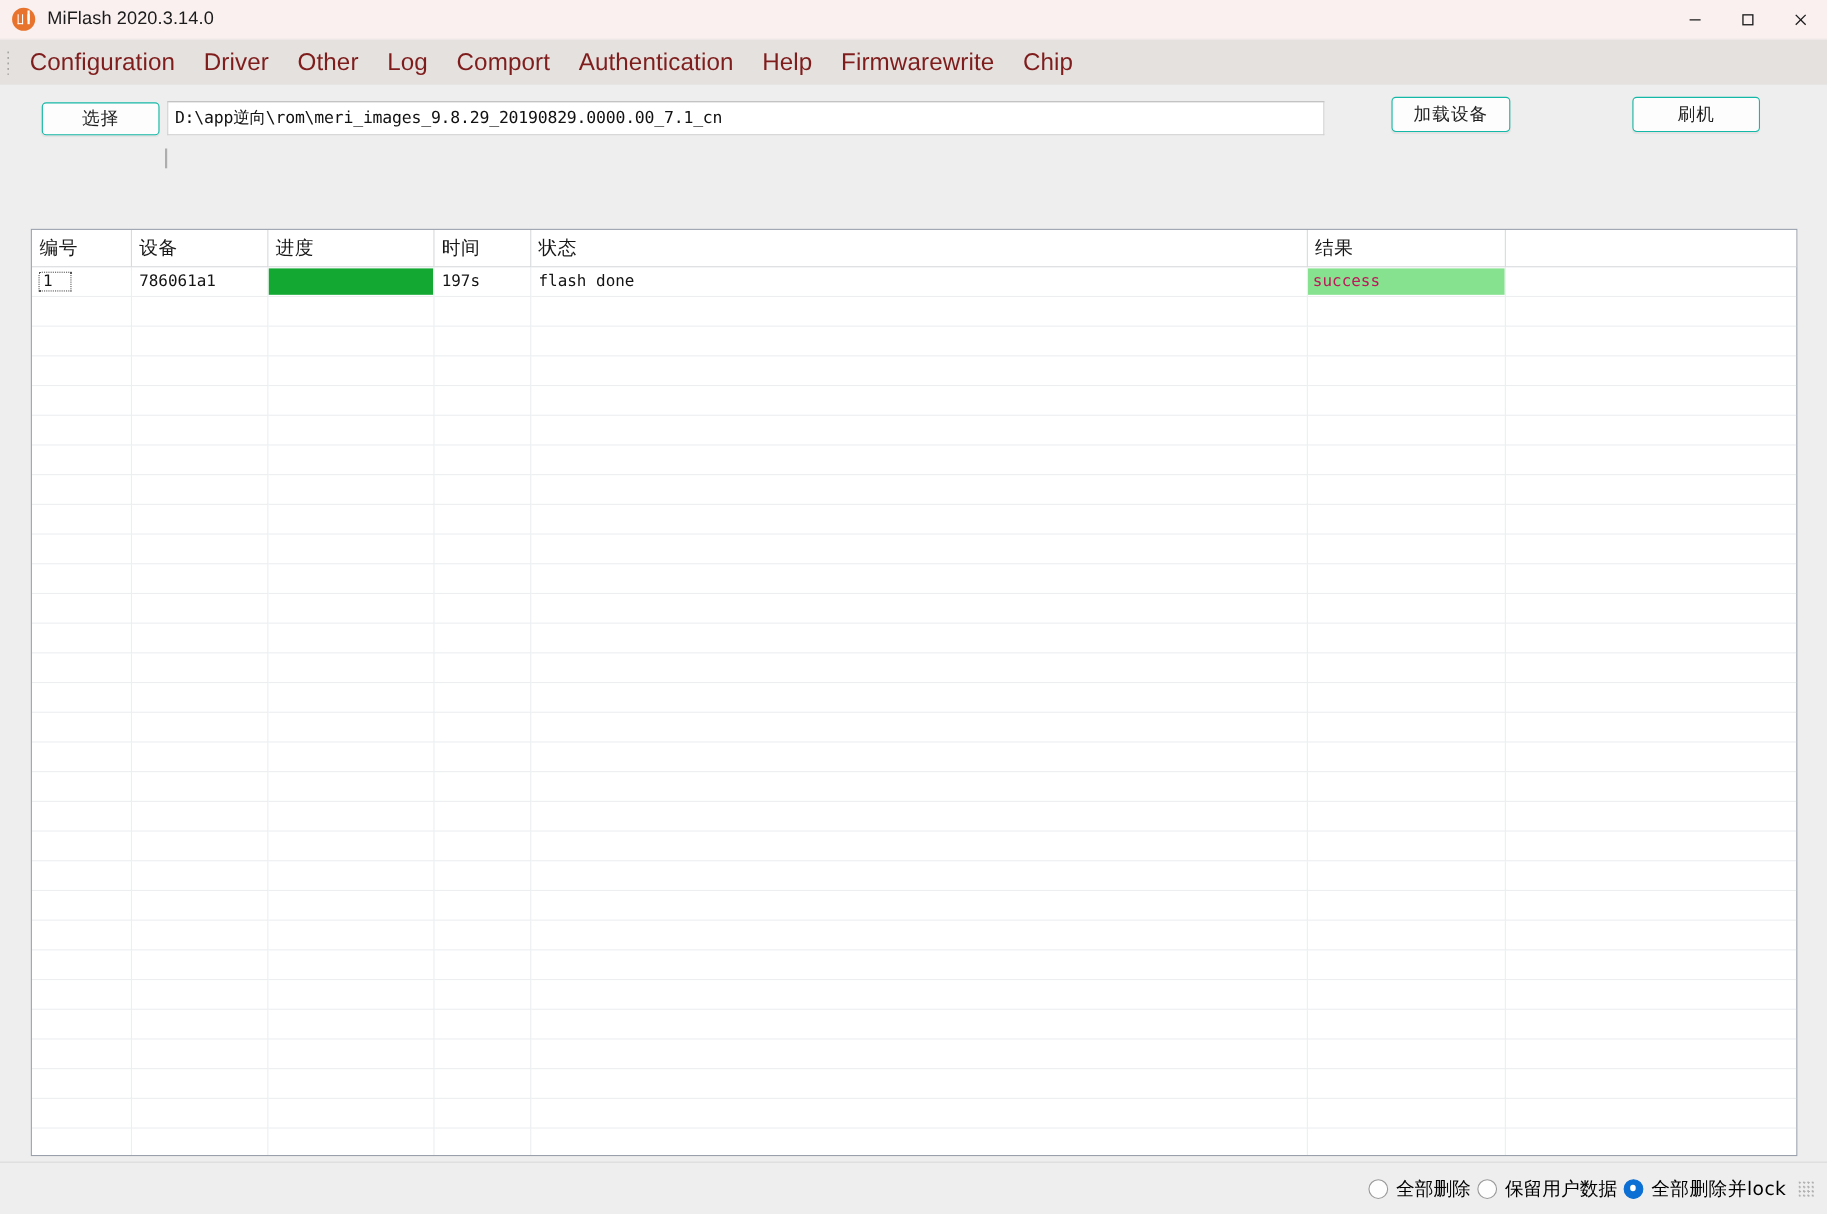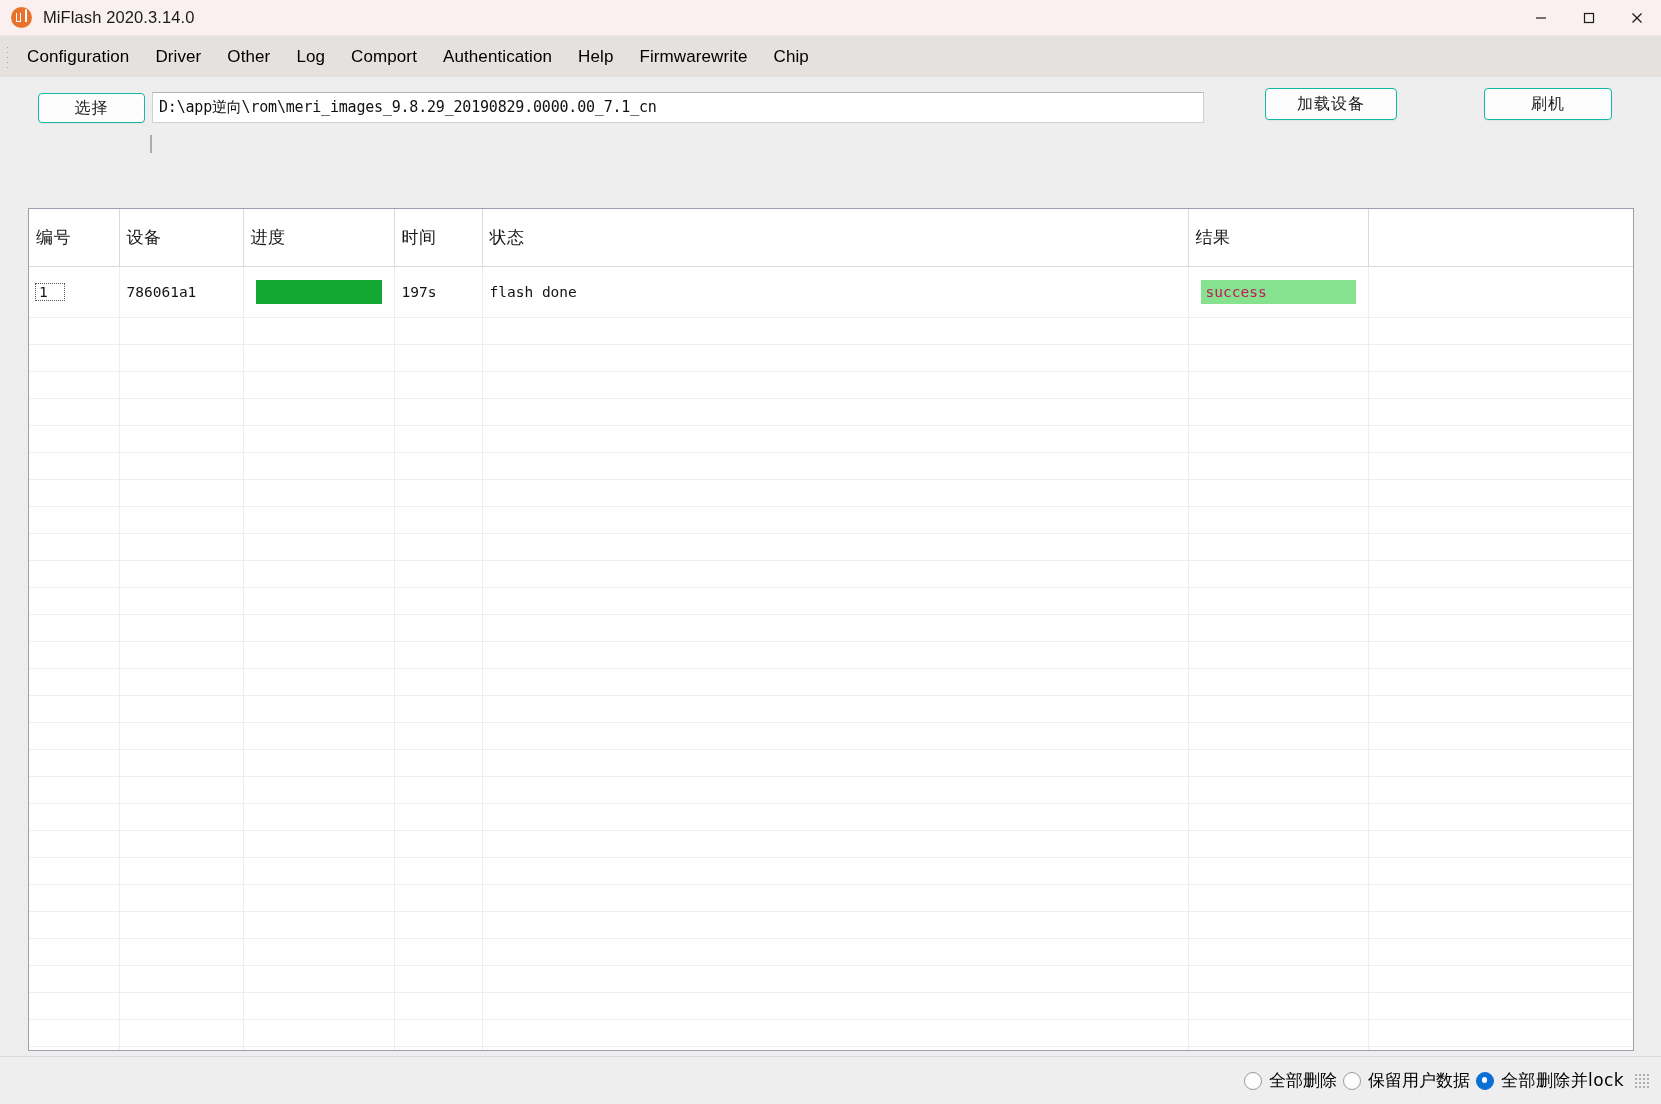--- a/index.html
+++ b/index.html
@@ -90,22 +90,22 @@
   }
   .menu-grip .dots {
     width: 3px; height: 22px;
     background-image:
       radial-gradient(circle 1px at 1.5px 1.5px, #9a9a9a 100%, transparent 0);
     background-size: 3px 5px;
     background-repeat: repeat-y;
     opacity: .85;
   }
   .menu-item {
-    font-size: 17px;
-    color: #000000;
+    font-size: 22px;
+    color: #7f1d1d;
     padding: 4px 13px;
     white-space: nowrap;
     letter-spacing: 0.1px;
   }
 
   
   .client {
     position: absolute;
     left: 0;
     top: 77px;
@@ -130,22 +130,22 @@
     font-family: "DejaVu Sans", sans-serif;
     font-size: 16px;
     color: #1f1f1f;
     display: flex;
     align-items: center;
     justify-content: center;
     box-sizing: border-box;
     letter-spacing: 1px;
   }
   #btn-select { left: 38px; top: 16px; width: 107px; height: 30px; }
-  #btn-load   { left: 1265px; top: 11px; width: 132px; height: 32px; }
-  #btn-flash  { left: 1484px; top: 11px; width: 128px; height: 32px; }
+  #btn-load   { left: 1265px; top: 11px; width: 108px; height: 32px; }
+  #btn-flash  { left: 1484px; top: 11px; width: 116px; height: 32px; }
 
   .path-field {
     position: absolute;
     left: 152px; top: 15px;
     width: 1052px; height: 31px;
     background: #ffffff;
     border: 1px solid #cfcfcf;
     border-top-color: #b5b5b5;
     box-sizing: border-box;
     display: flex;
@@ -202,21 +202,21 @@
     border-right: 1px solid #eceef0;
     border-bottom: 1px solid #eceef0;
     padding: 0 0 0 7px;
     vertical-align: middle;
     font-family: "DejaVu Sans Mono", monospace;
     font-size: 14.5px;
     color: #141414;
     overflow: hidden;
     white-space: nowrap;
   }
-  .grid-table td.c-progress, .grid-table th.c-progress { padding: 12px; }
+  .grid-table td.c-progress, .grid-table th.c-progress { padding: 0; }
   .cell-focus {
     display: inline-block;
     min-width: 22px;
     padding: 0 3px;
     outline: 1px dotted #555;
     outline-offset: 0;
   }
   .progressbar {
     width: 100%;
     height: 24px;

